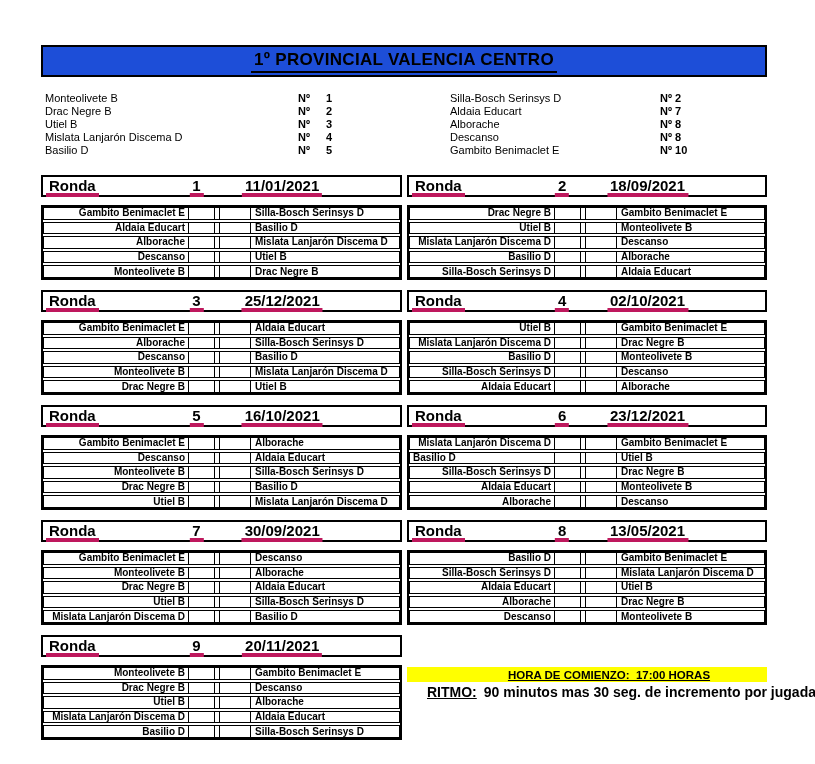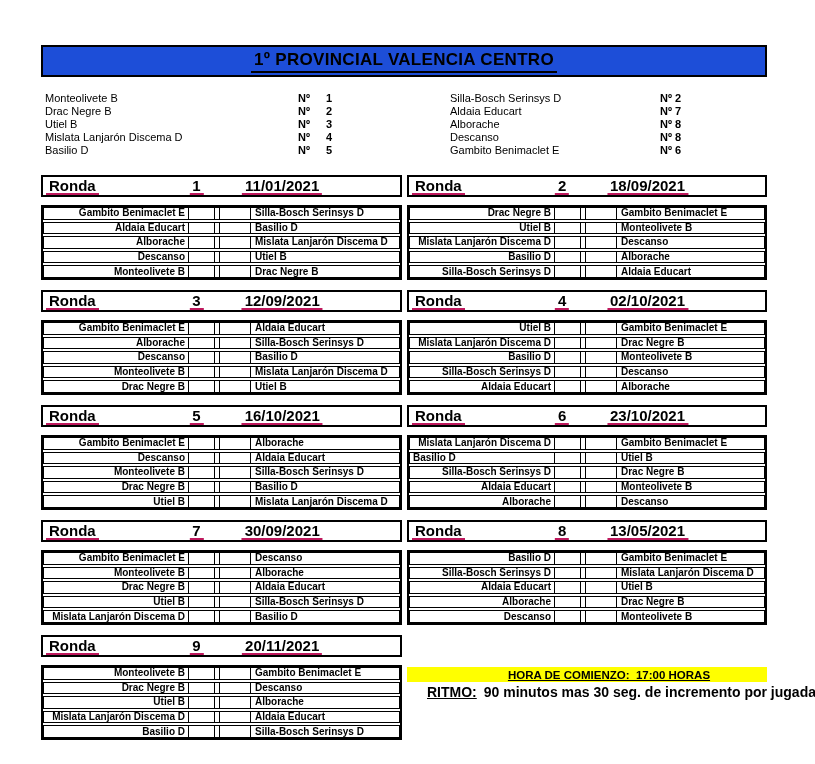--- a/index.html
+++ b/index.html
@@ -39,21 +39,21 @@
     column-gap:5px;row-gap:10px;align-content:start;
   }
   .round-block{width:100%;}
 
   .ronda-header{
     position:relative;height:22px;box-sizing:border-box;
     border:2px solid #000;background:#fff;
   }
   .ronda-header .hitem{
     position:absolute;top:1px;font-size:15px;font-weight:bold;
-    border-bottom:2px solid #be185d;padding:0 3px 0 3px;line-height:15px;
+    border-bottom:4px solid #be185d;padding:0 3px 0 3px;line-height:15px;
     white-space:nowrap;
   }
   .ronda-label{left:3px;}
   .ronda-number{left:43%;transform:translateX(-50%);}
   .ronda-date{left:67%;transform:translateX(-50%);}
 
   .pair-table{
     margin-top:8px;height:75px;box-sizing:border-box;
     border:2px solid #000;background:#fff;
   }
@@ -133,21 +133,21 @@
         <div class="team-line">
           <span class="t-name">Alborache</span>
           <span class="t-no">Nº 8</span>
         </div>
         <div class="team-line">
           <span class="t-name">Descanso</span>
           <span class="t-no">Nº 8</span>
         </div>
         <div class="team-line">
           <span class="t-name">Gambito Benimaclet E</span>
-          <span class="t-no">Nº 6</span>
+          <span class="t-no">Nº 10</span>
         </div>
       </div>
   </div>
 
   <div class="rounds-grid">
 
     <div class="round-block">
         <div class="ronda-header">
           <span class="hitem ronda-label">Ronda</span>
           <span class="hitem ronda-number">1</span>
@@ -232,21 +232,21 @@
             <div class="cell cell-gap"></div>
             <div class="cell cell-s2"></div>
             <div class="cell cell-away">Aldaia Educart</div>
           </div>
         </div>
       </div>
       <div class="round-block">
         <div class="ronda-header">
           <span class="hitem ronda-label">Ronda</span>
           <span class="hitem ronda-number">3</span>
-          <span class="hitem ronda-date">12/09/2021</span>
+          <span class="hitem ronda-date">25/12/2021</span>
         </div>
         <div class="pair-table">
           <div class="pair-row">
             <div class="cell cell-home">Gambito Benimaclet E</div>
             <div class="cell cell-s1"></div>
             <div class="cell cell-gap"></div>
             <div class="cell cell-s2"></div>
             <div class="cell cell-away">Aldaia Educart</div>
           </div>
           <div class="pair-row">
@@ -364,21 +364,21 @@
             <div class="cell cell-gap"></div>
             <div class="cell cell-s2"></div>
             <div class="cell cell-away">Mislata Lanjarón Discema D</div>
           </div>
         </div>
       </div>
       <div class="round-block">
         <div class="ronda-header">
           <span class="hitem ronda-label">Ronda</span>
           <span class="hitem ronda-number">6</span>
-          <span class="hitem ronda-date">23/10/2021</span>
+          <span class="hitem ronda-date">23/12/2021</span>
         </div>
         <div class="pair-table">
           <div class="pair-row">
             <div class="cell cell-home">Mislata Lanjarón Discema D</div>
             <div class="cell cell-s1"></div>
             <div class="cell cell-gap"></div>
             <div class="cell cell-s2"></div>
             <div class="cell cell-away">Gambito Benimaclet E</div>
           </div>
           <div class="pair-row">

